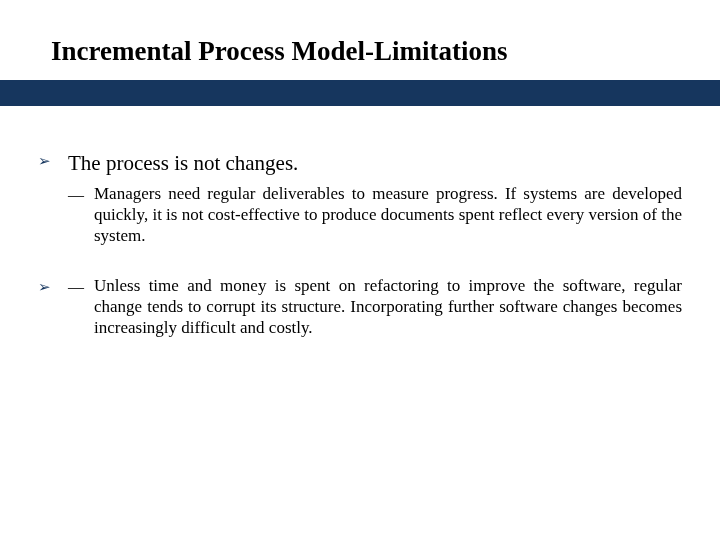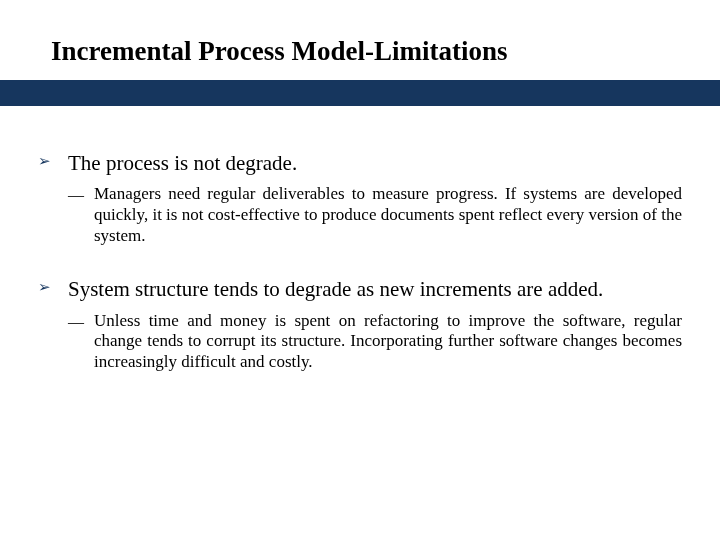--- a/index.html
+++ b/index.html
@@ -77,30 +77,29 @@
 <body>
 
 <div class="slide">
   <div class="title">Incremental Process Model-Limitations</div>
   <div class="title-bar"></div>
 
   <div class="content">
 
     <div class="l1">
       <span class="bullet">➢</span>
-      <span>The process is not degrade.</span>
+      <span>The process is not changes.</span>
     </div>
     <div class="l2">
       <span class="dash">—</span>
       <span>Managers need regular deliverables to measure progress. If systems are developed quickly, it is not cost-effective to produce documents spent reflect every version of the system.</span>
     </div>
 
     <div class="l1">
       <span class="bullet">➢</span>
-      <span>System structure tends to degrade as new increments are added.</span>
     </div>
     <div class="l2">
       <span class="dash">—</span>
       <span>Unless time and money is spent on refactoring to improve the software, regular change tends to corrupt its structure. Incorporating further software changes becomes increasingly difficult and costly.</span>
     </div>
 
   </div>
 </div>
 
 </body></html>

